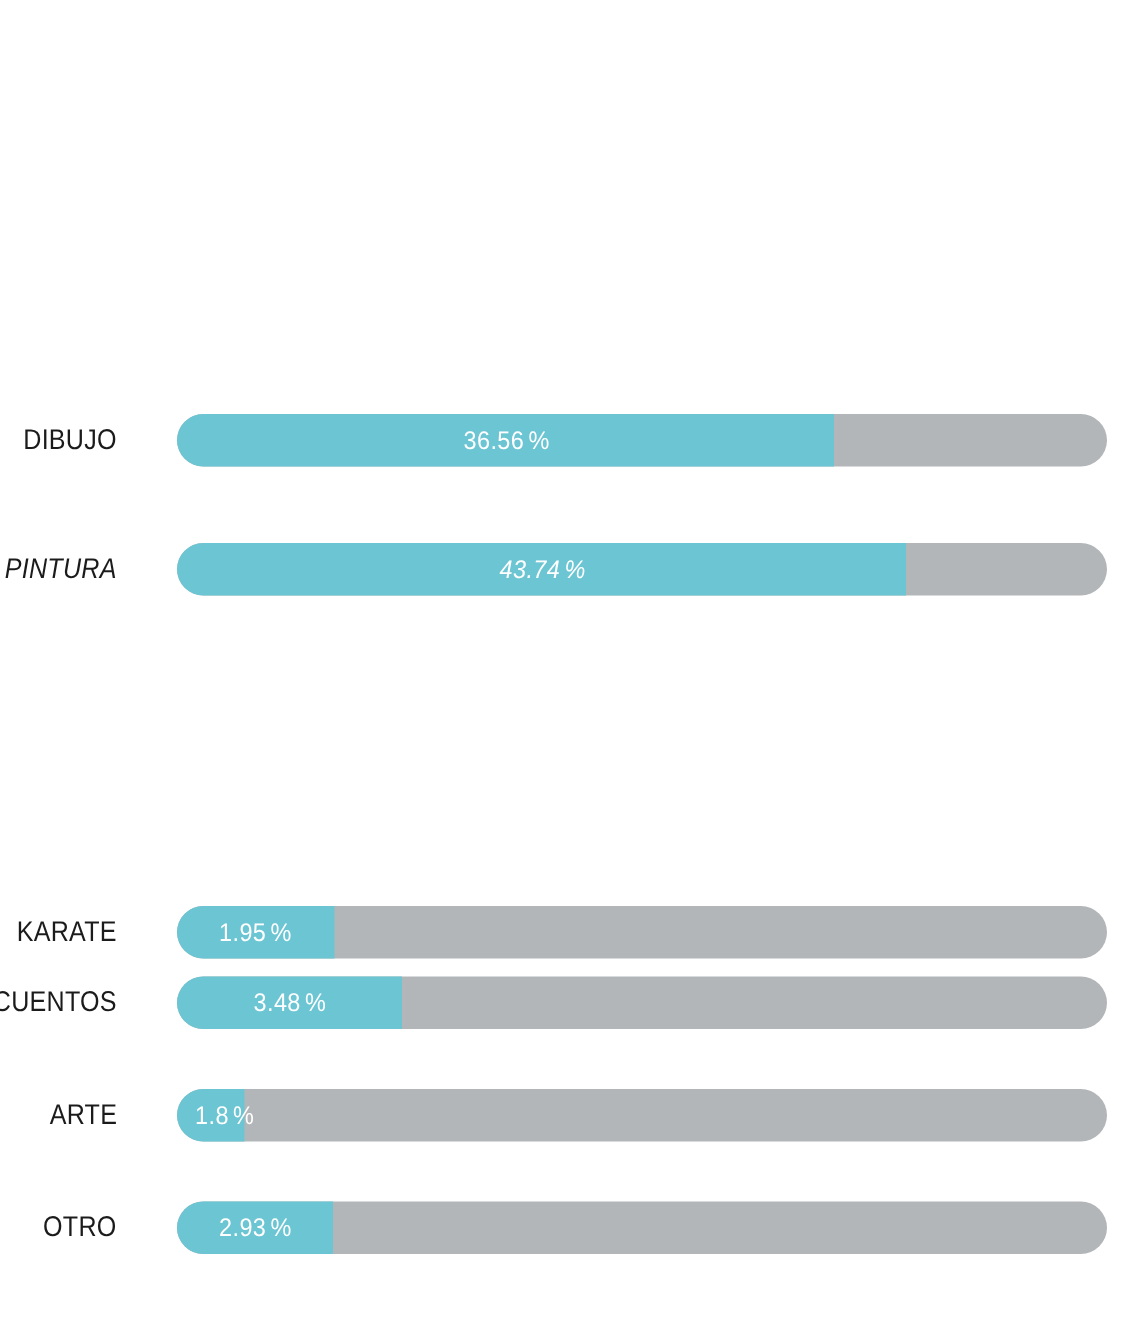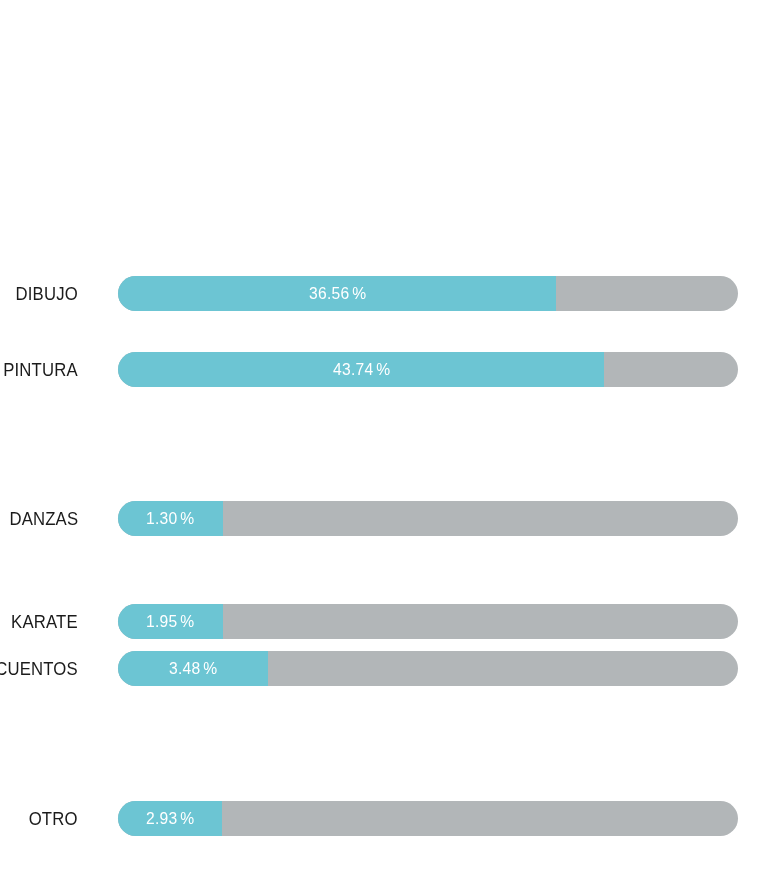--- a/index.html
+++ b/index.html
@@ -91,43 +91,43 @@
 </head>
 <body>
 
 <div id="chart">
     <div class="row" style="top: 276px;">
       <div class="row-label">DIBUJO</div>
       <div class="track"></div>
       <div class="fill" style="width: 438px;"></div>
       <div class="value" style="left: 308.62px;"><span>36.56</span><span class="pct">%</span></div>
     </div>
-    <div class="row" style="top: 352px;">
+    <div class="row" style="top: 362px; font-style: italic;">
       <div class="row-label">PINTURA</div>
       <div class="track"></div>
       <div class="fill" style="width: 486px;"></div>
       <div class="value" style="left: 332.62px;"><span>43.74</span><span class="pct">%</span></div>
-    </div>
-    <div class="row" style="top: 501px;">
-      <div class="row-label">DANZAS</div>
-      <div class="track"></div>
-      <div class="fill" style="width: 105px;"></div>
-      <div class="value" style="left: 146.42px;"><span>1.30</span><span class="pct">%</span></div>
     </div>
     <div class="row" style="top: 576px; margin-top: 28px;">
       <div class="row-label">KARATE</div>
       <div class="track"></div>
       <div class="fill" style="width: 105px;"></div>
       <div class="value" style="left: 146.42px;"><span>1.95</span><span class="pct">%</span></div>
     </div>
     <div class="row" style="top: 651px;">
       <div class="row-label">CUENTACUENTOS</div>
       <div class="track"></div>
       <div class="fill" style="width: 150px;"></div>
       <div class="value" style="left: 168.92px;"><span>3.48</span><span class="pct">%</span></div>
     </div>
+    <div class="row" style="top: 726px;">
+      <div class="row-label">ARTE</div>
+      <div class="track"></div>
+      <div class="fill" style="width: 45px;"></div>
+      <div class="value" style="left: 130px;"><span>1.8</span><span class="pct">%</span></div>
+    </div>
     <div class="row" style="top: 801px;">
       <div class="row-label">OTRO</div>
       <div class="track"></div>
       <div class="fill" style="width: 104px;"></div>
       <div class="value" style="left: 145.92px;"><span>2.93</span><span class="pct">%</span></div>
     </div>
   </div>
 
 </body></html>

